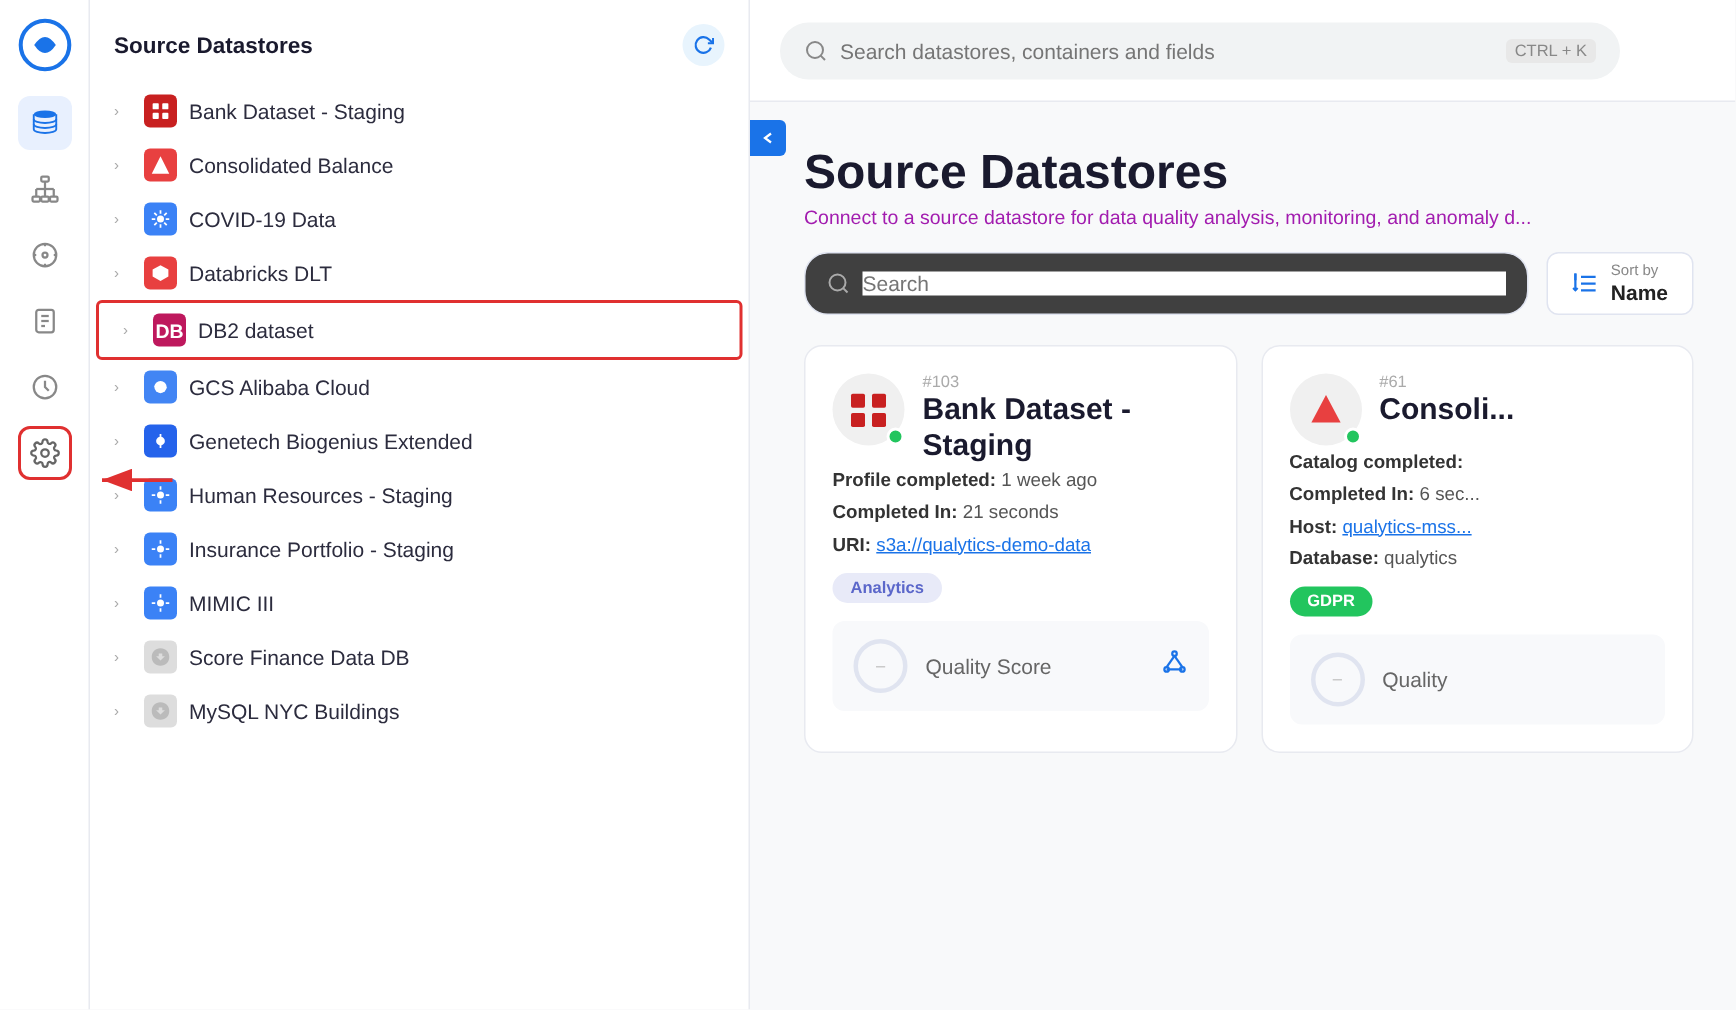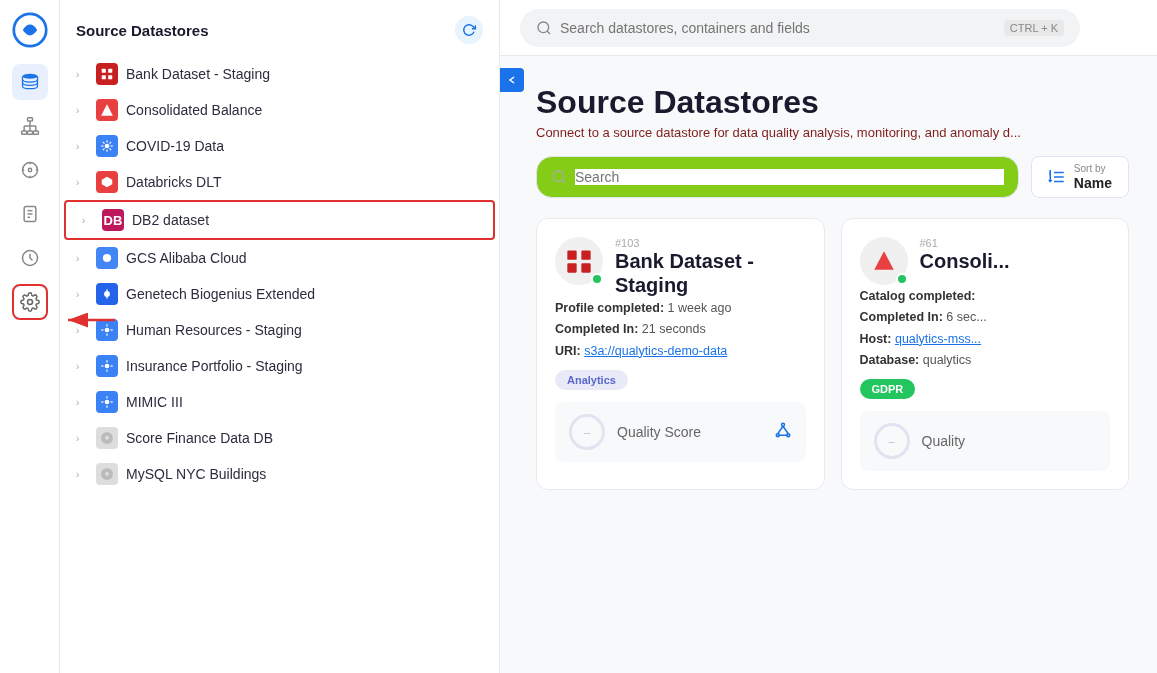--- a/index.html
+++ b/index.html
@@ -112,21 +112,21 @@
     
     .main-content {
       flex: 1;
       display: flex;
       flex-direction: column;
       overflow: hidden;
     }
 
     
     .top-bar {
-      height: 56px;
+      height: 68px;
       background: #fff;
       border-bottom: 1px solid #e8eaf0;
       display: flex;
       align-items: center;
       padding: 0 20px;
       gap: 12px;
     }
     .search-bar {
       flex: 1;
       max-width: 560px;
@@ -192,40 +192,40 @@
       margin-bottom: 16px;
     }
     .page-title-section h1 {
       font-size: 32px;
       font-weight: 700;
       color: #1a1a2e;
       margin-bottom: 4px;
     }
     .page-title-section .subtitle {
       font-size: 13px;
-      color: #7f1d1d;
+      color: #a21caf;
     }
 
     
     .toolbar {
       display: flex;
       align-items: center;
       gap: 12px;
       margin-bottom: 20px;
     }
     .search-input-box {
       flex: 1;
       height: 42px;
       border: 1.5px solid #e0e4f0;
       border-radius: 16px;
       display: flex;
       align-items: center;
       padding: 0 14px;
       gap: 8px;
-      background: #84cc16;
+      background: #404040;
     }
     .search-input-box input {
       border: none; outline: none; flex: 1; font-size: 14px; color: #333;
     }
     .sort-btn {
       height: 42px;
       padding: 0 16px;
       border: 1.5px solid #e0e4f0;
       border-radius: 8px;
       background: #fff;

